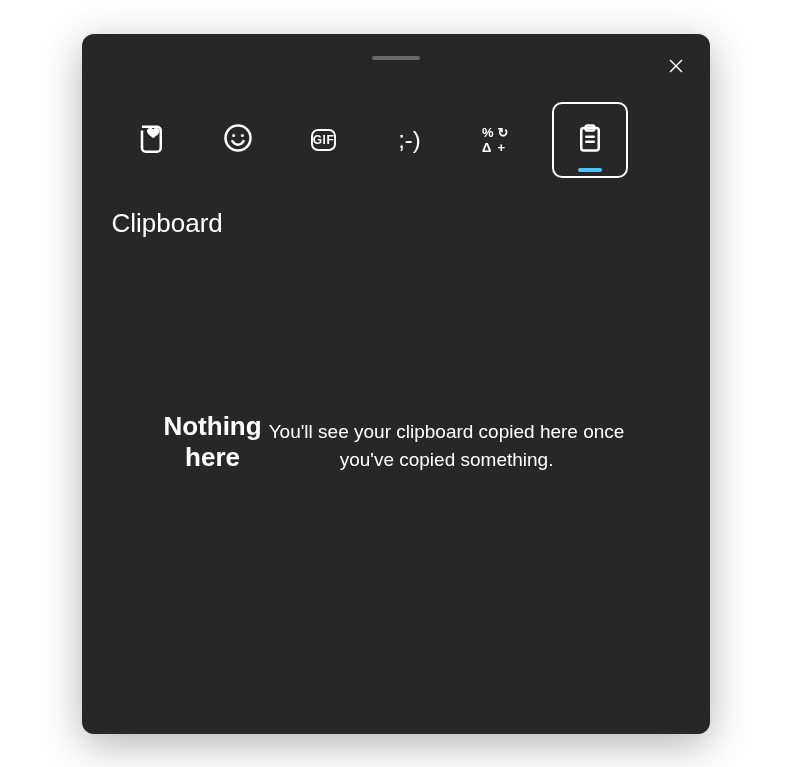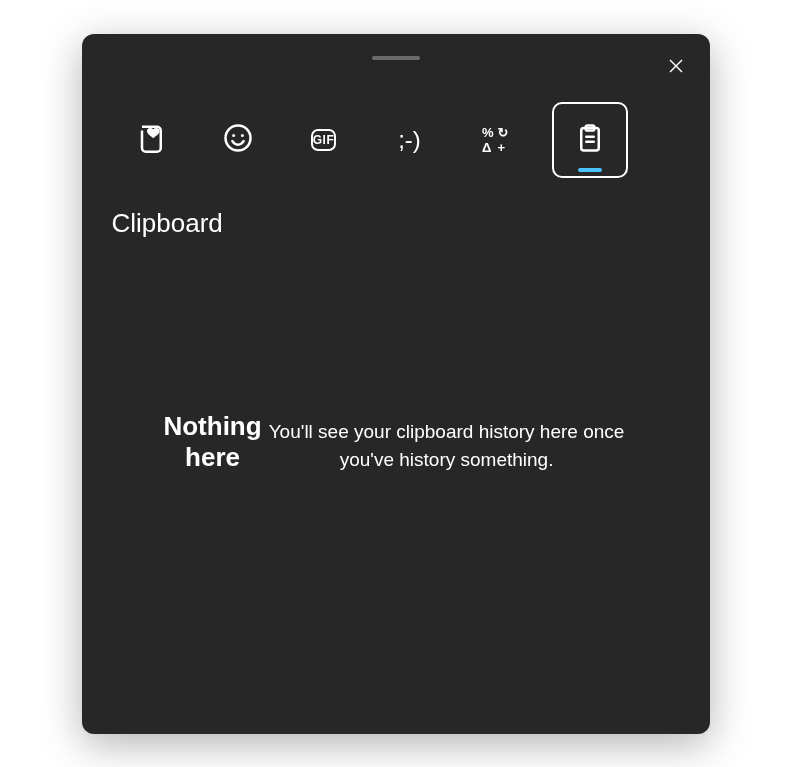--- a/index.html
+++ b/index.html
@@ -203,15 +203,15 @@
           <line x1="9" y1="15" x2="15" y2="15"></line>
         </svg>
       </span>
     </div>
   </div>
 
   <div class="section-title">Clipboard</div>
 
   <div class="empty-state">
     <div class="empty-title">Nothing here</div>
-    <div class="empty-desc">You'll see your clipboard history here once you've history something.</div>
+    <div class="empty-desc">You'll see your clipboard copied here once you've copied something.</div>
   </div>
 </div>
 
 </body></html>

